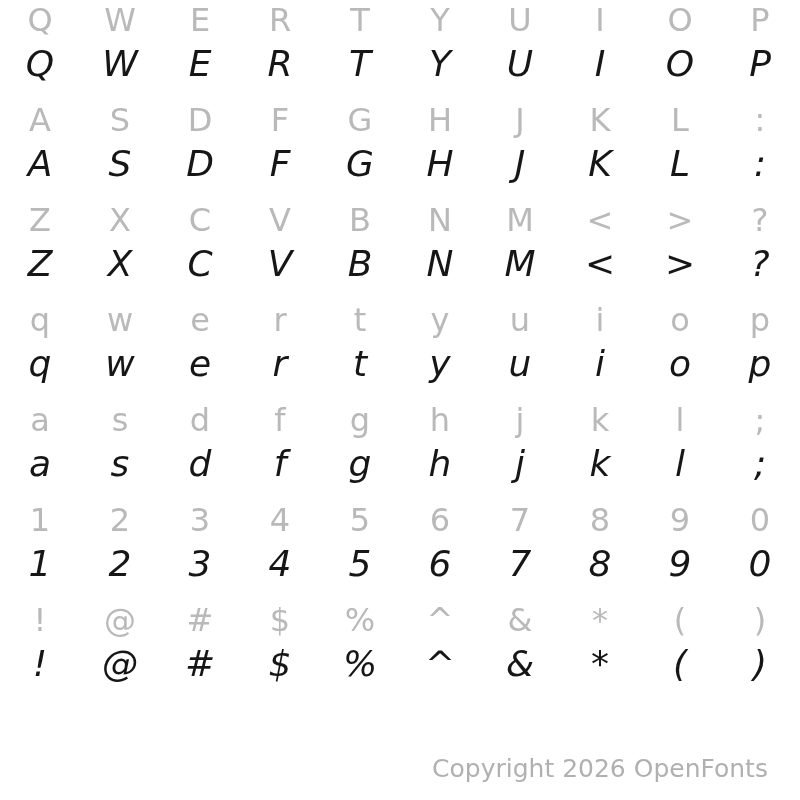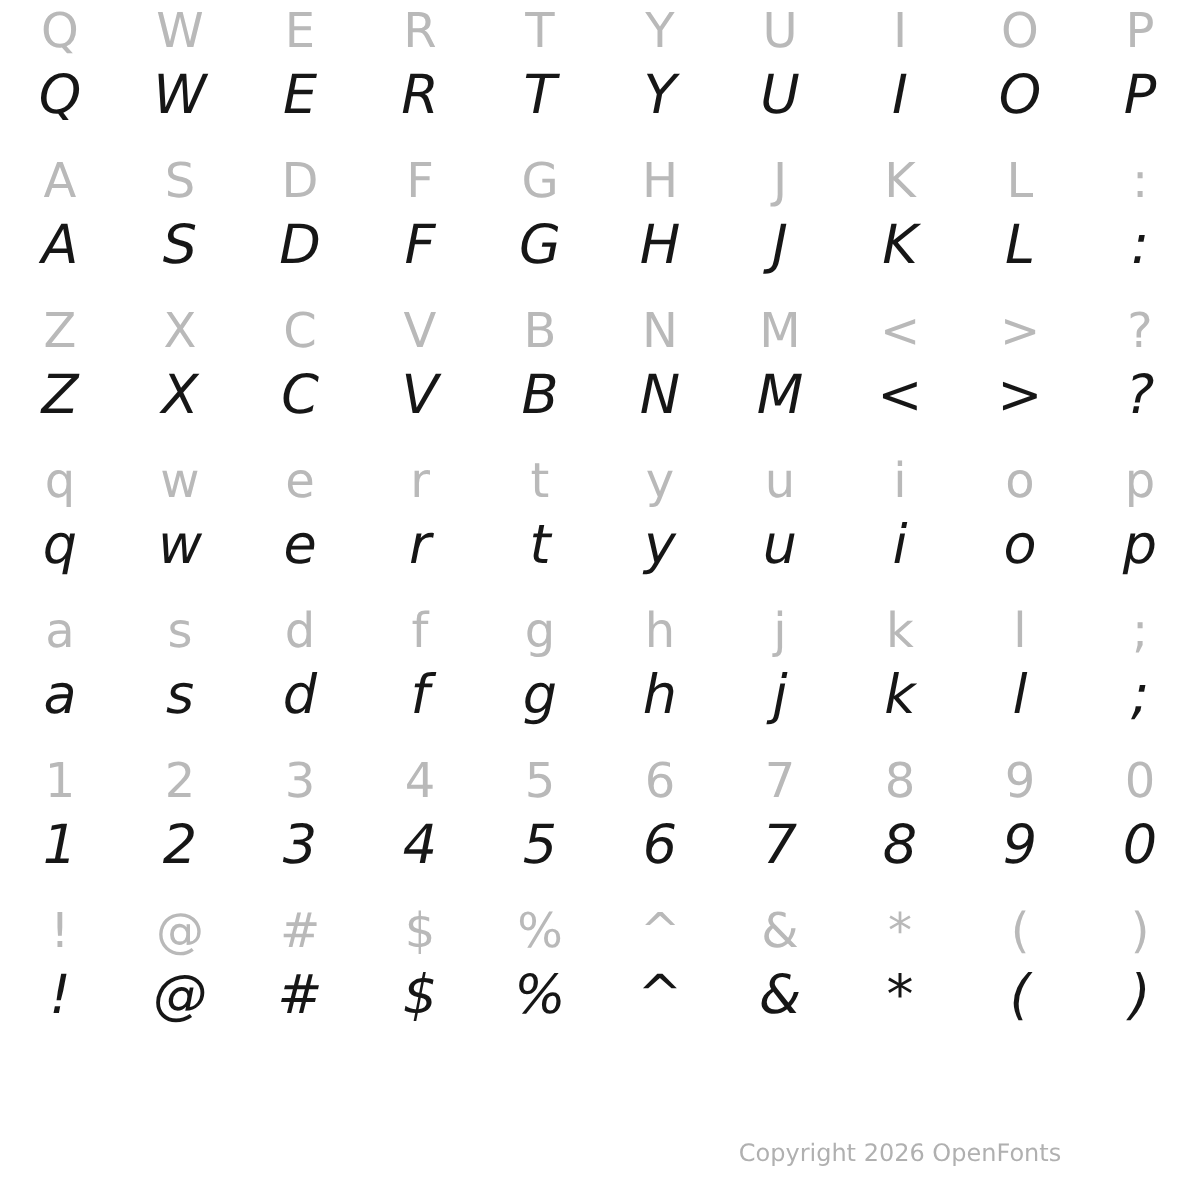--- a/index.html
+++ b/index.html
@@ -35,21 +35,21 @@
     font-size: 36px;
     line-height: 48px;
     font-style: italic;
     color: var(--black);
   }
   .footer {
     position: absolute;
     top: 752px;
     left: 600px;
     transform: translateX(-50%);
-    font-size: 16px;
+    font-size: 25px;
     line-height: 34px;
     color: var(--fgray);
     white-space: nowrap;
     font-style: normal;
   }
 </style>
 </head>
 <body>
 
 <div id="specimen">

